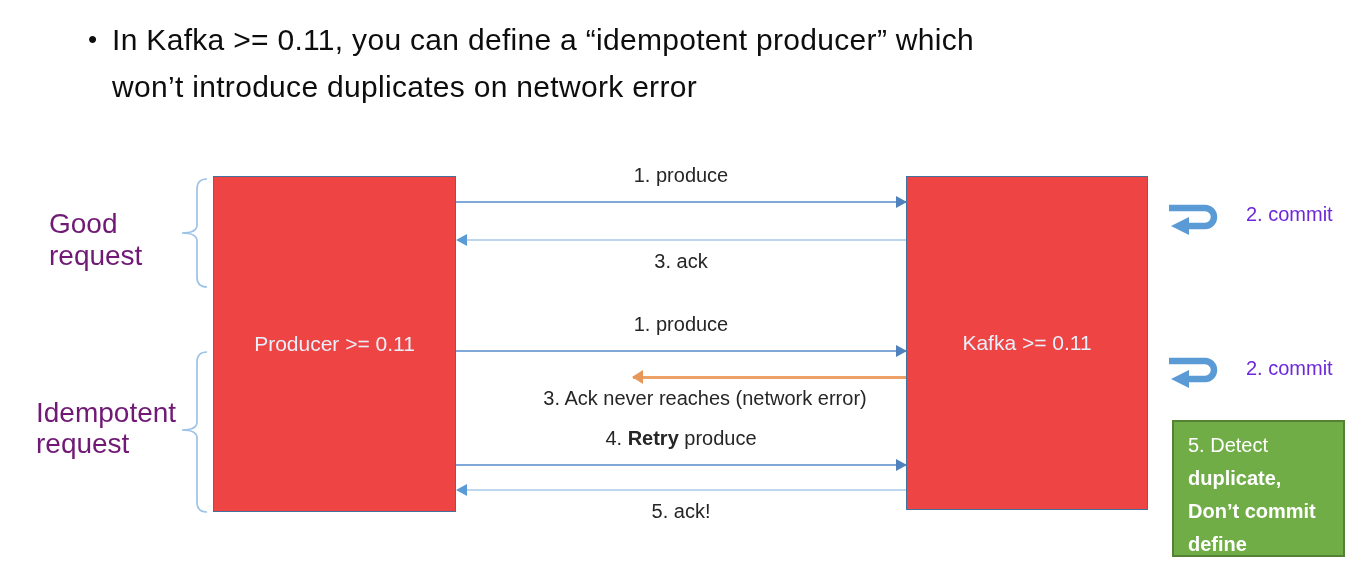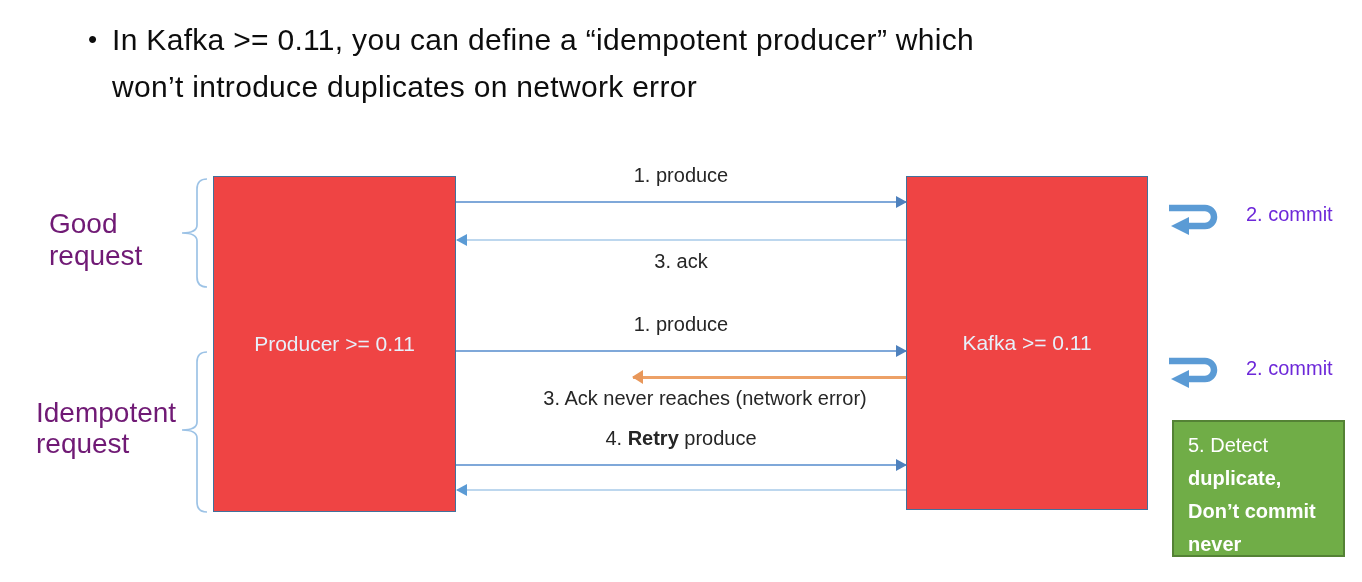--- a/index.html
+++ b/index.html
@@ -109,33 +109,34 @@
 
   <div class="msg-label" style="top:427px"><span>4. </span><b>Retry</b><span> produce</span></div>
   <div class="arrow produce" style="left:456px;top:464px;width:450px">
     <div class="line"></div>
       <div class="head-r"></div>
   </div>
   <div class="arrow ack" style="left:457px;top:489px;width:449px">
     <div class="line"></div>
       <div class="head-l"></div>
   </div>
+  <div class="msg-label" style="top:500px">5. ack!</div>
 
   <svg class="commit-icon" style="top:200px" width="66" height="36" viewBox="0 0 66 36">
     <path d="M 7 8 H 43 A 9 9 0 0 1 43 26 H 27" fill="none" stroke="#5B9BD5" stroke-width="6.5"></path>
     <polygon points="27,17 27,35 9,26" fill="#5B9BD5"></polygon>
   </svg>
   <div class="commit-label" style="top:203px">2. commit</div>
 
   <svg class="commit-icon" style="top:353px" width="66" height="36" viewBox="0 0 66 36">
     <path d="M 7 8 H 43 A 9 9 0 0 1 43 26 H 27" fill="none" stroke="#5B9BD5" stroke-width="6.5"></path>
     <polygon points="27,17 27,35 9,26" fill="#5B9BD5"></polygon>
   </svg>
   <div class="commit-label" style="top:357px">2. commit</div>
 
   <div id="detect-box">
     <div>5. Detect</div>
     <div class="b">duplicate,</div>
     <div class="b">Don’t commit</div>
-    <div class="b">never</div>
+    <div class="b">define</div>
   </div>
 
 </div>
 
 </body></html>

